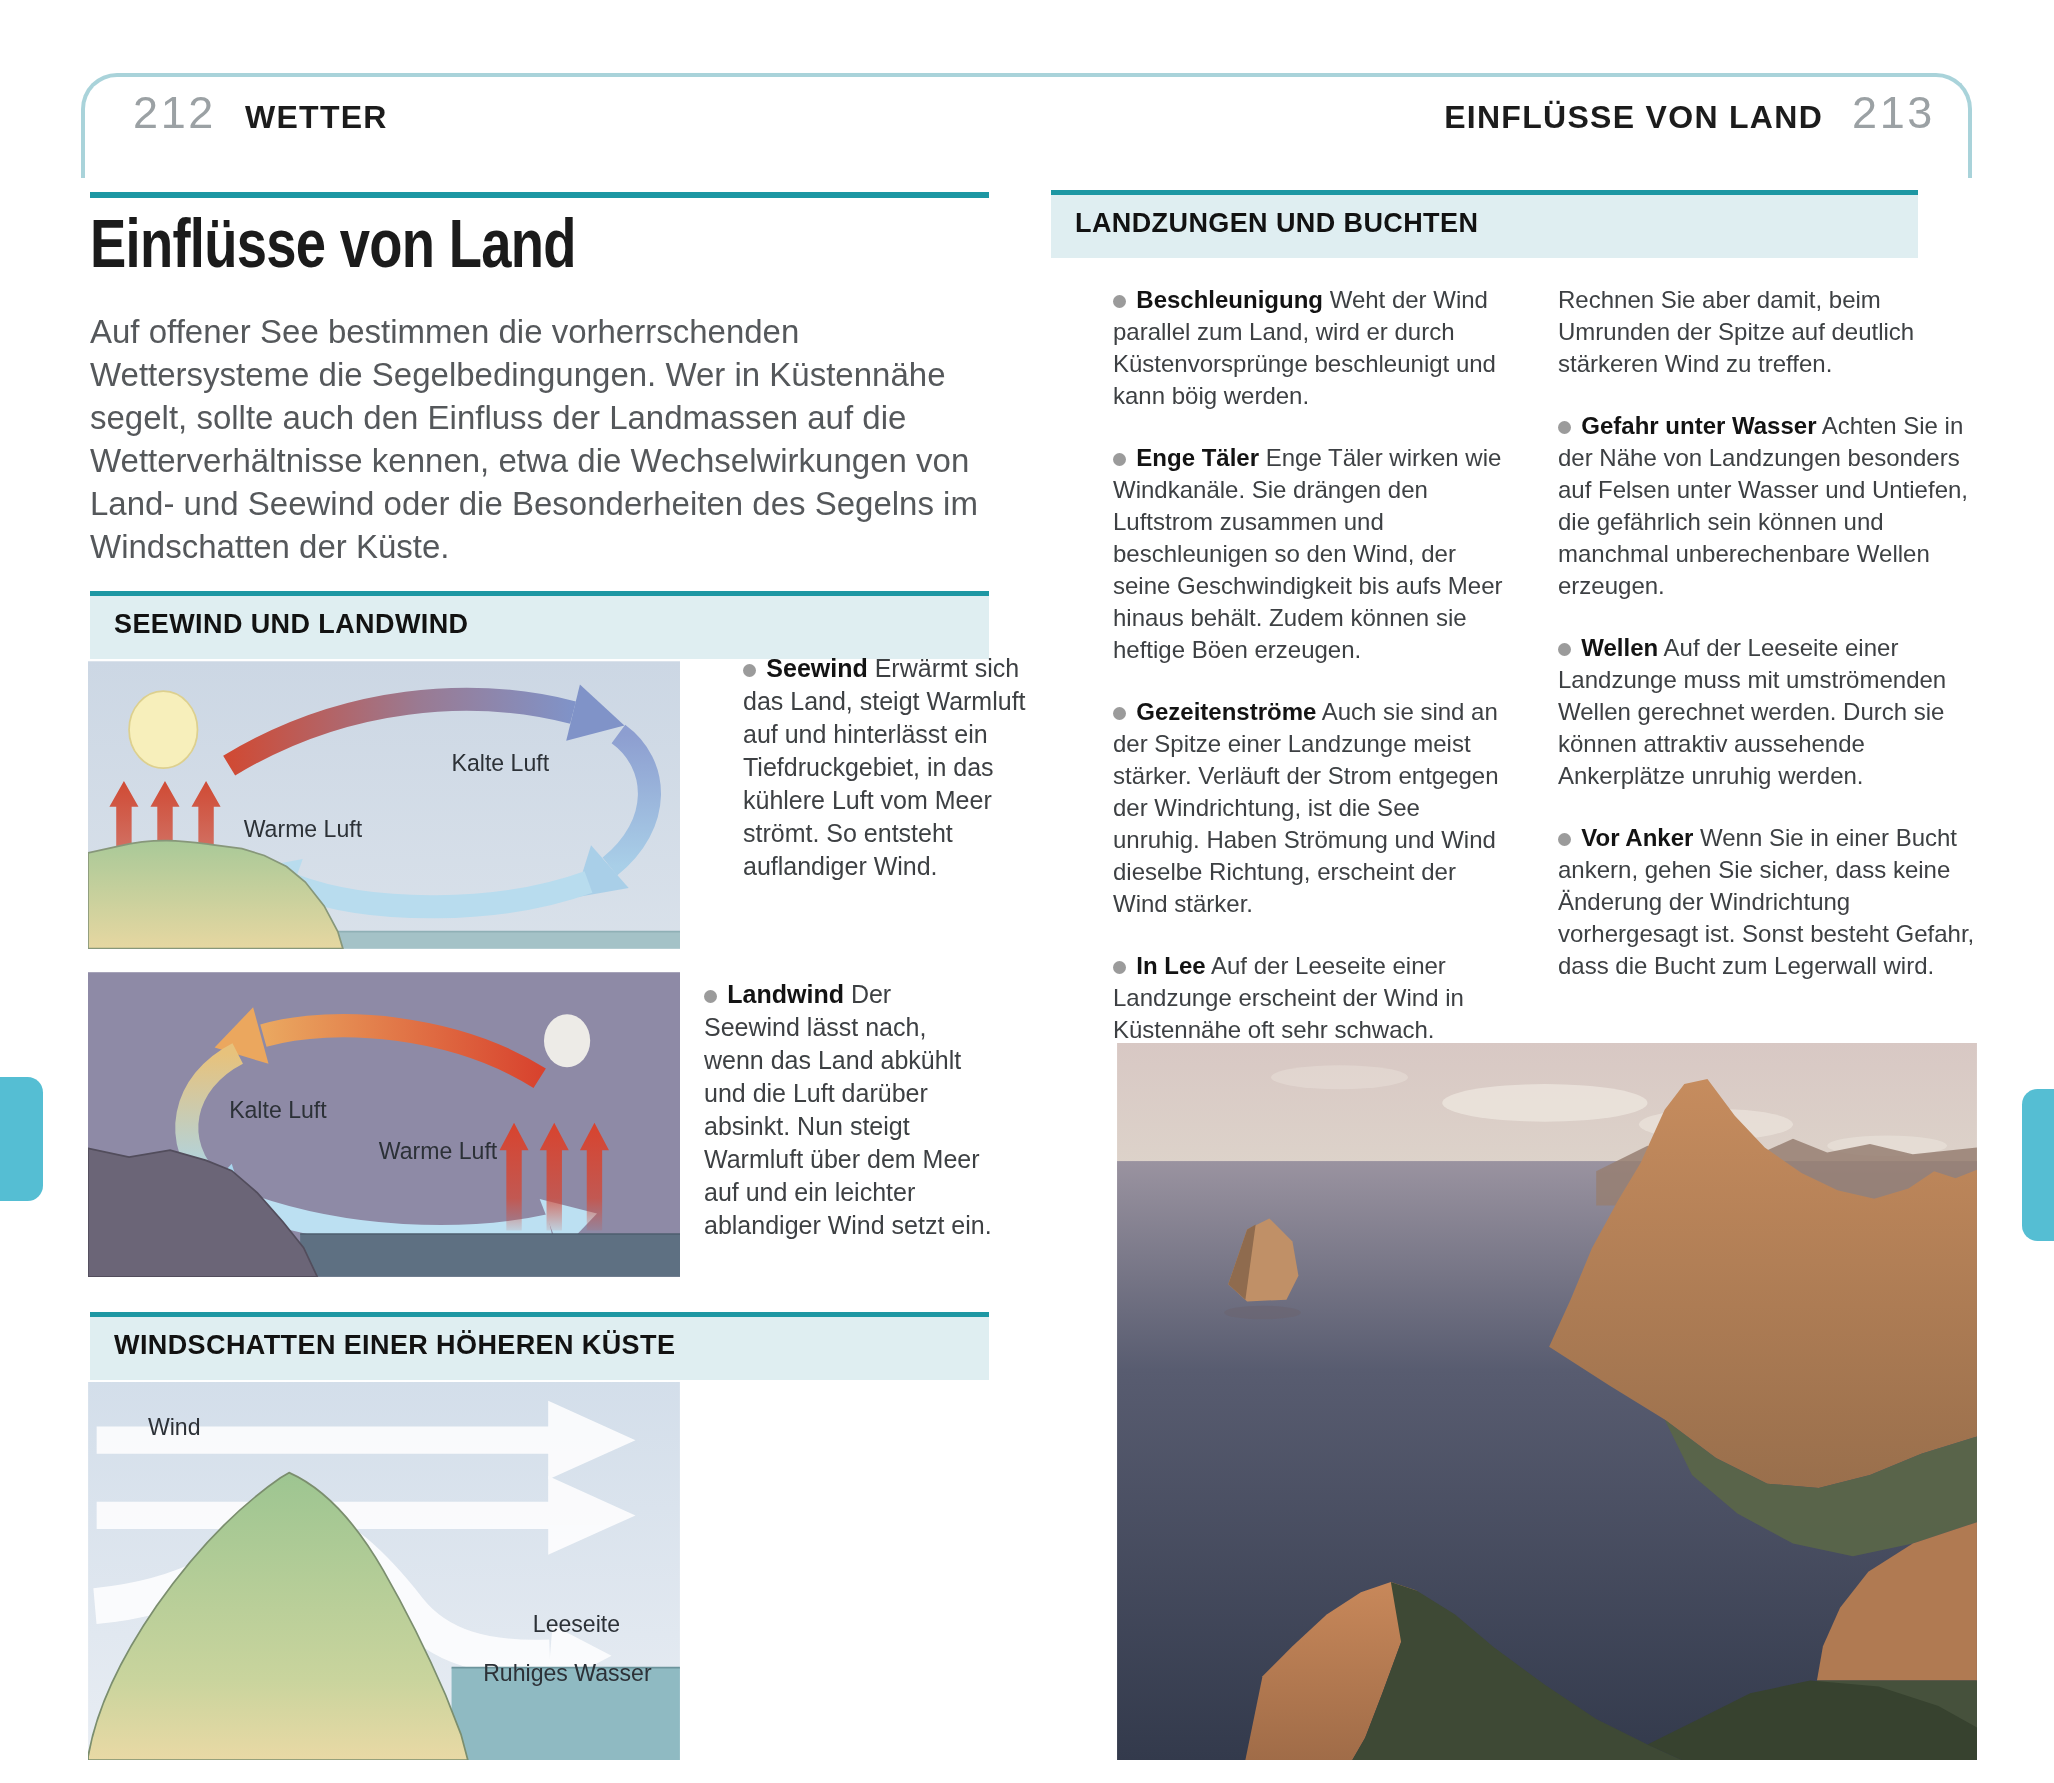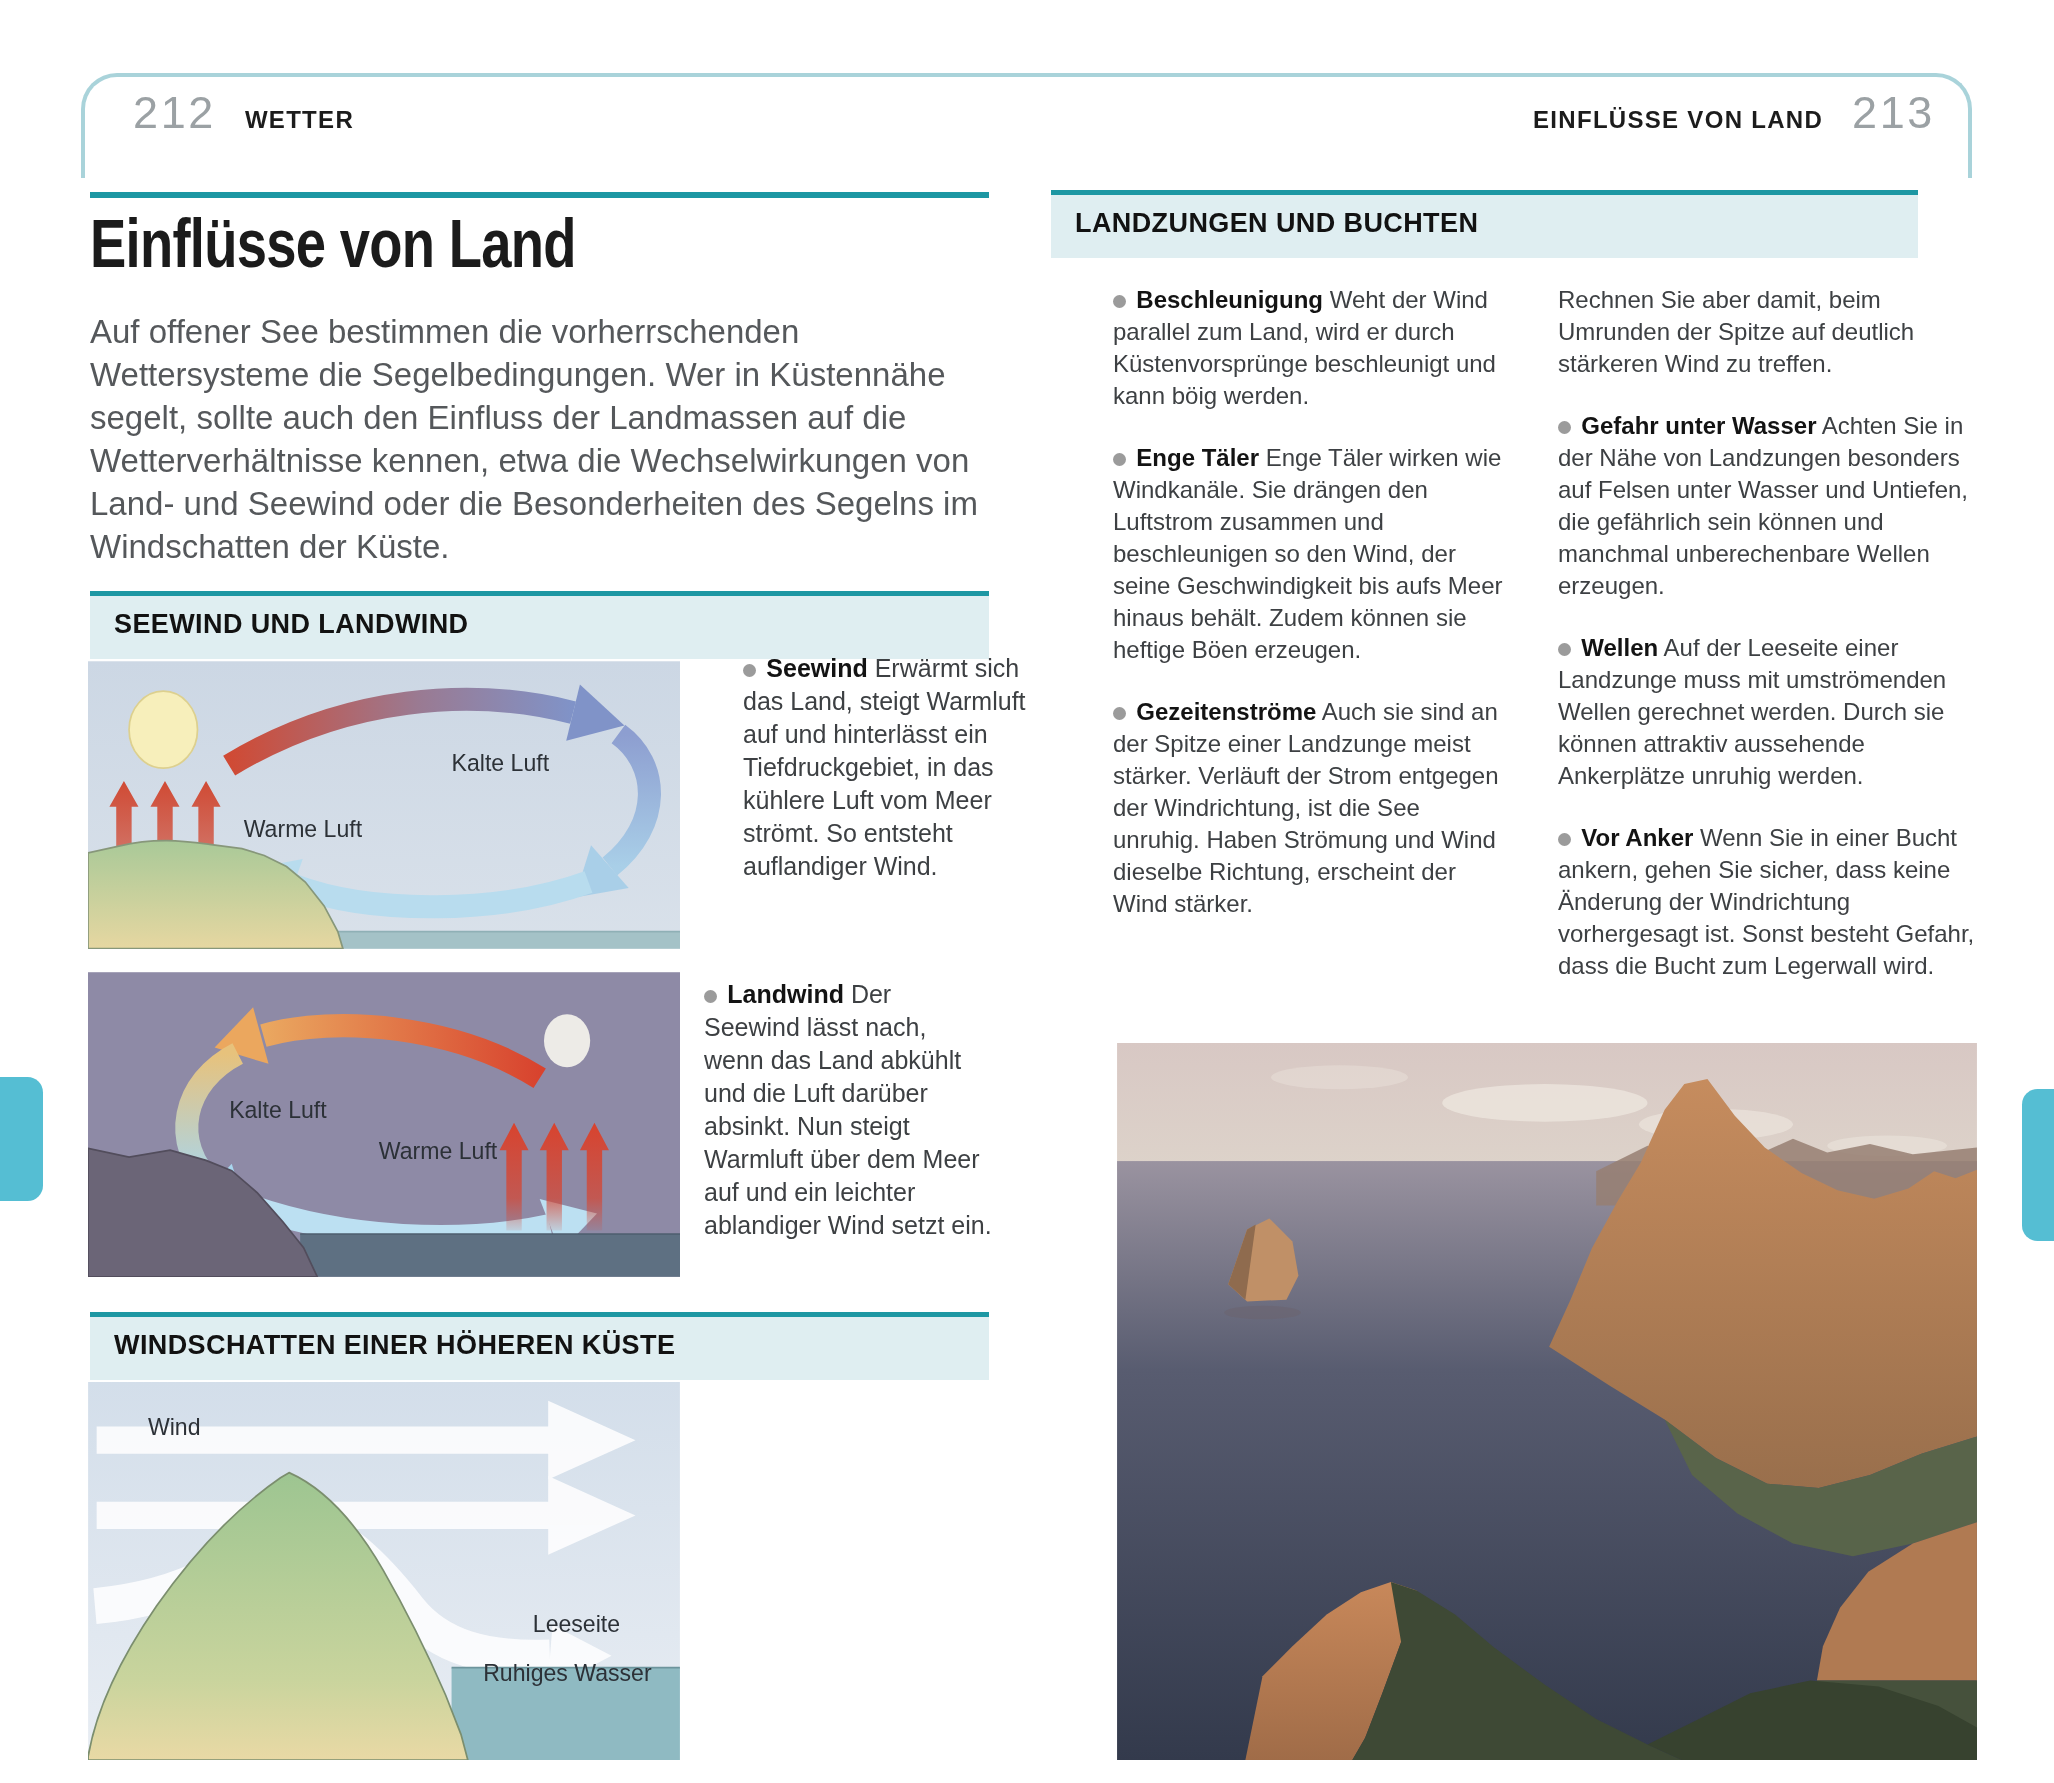--- a/index.html
+++ b/index.html
@@ -12,21 +12,21 @@
   
   #frame {
     position:absolute; left:81px; top:73px; width:1883px; height:101px;
     border-top:4.3px solid #a9d3da; border-left:4.3px solid #a9d3da; border-right:4.3px solid #a9d3da;
     border-radius:36px 36px 0 0;
   }
 
   
   .runhead { position:absolute; display:flex; align-items:baseline; gap:29px; }
   .pagenum { font-size:45px; color:#9ba1a4; letter-spacing:2.6px; }
-  .runlabel { font-size:24px; font-weight:bold; color:#1c1c1c; letter-spacing:1.3px; }
+  .runlabel { font-size:32px; font-weight:bold; color:#1c1c1c; letter-spacing:1.3px; }
 
   
   #title-rule { position:absolute; left:90px; top:192px; width:899px; height:6px; background:#1d97a3; }
   #page-title {
     position:absolute; left:90px; top:204px; width:1104px;
     font-size:68px; font-weight:700; color:#1b1b1b; letter-spacing:-0.9px;
     transform:scaleX(0.80); transform-origin:left top; white-space:nowrap;
   }
   #intro {
     position:absolute; left:90px; top:310px; width:903px;
@@ -209,20 +209,21 @@
 
 
   <div class="section-band" style="left:1051px; top:190px; width:867px; height:63px;">
     <span class="bandtext">LANDZUNGEN UND BUCHTEN</span>
   </div>
 
   <div class="rp-col" style="left:1113px; top:284px; width:396px;">
     <p><span class="dot"></span><b>Beschleunigung</b> <span>Weht der Wind parallel zum Land, wird er durch Küstenvorsprünge beschleunigt und kann böig werden.</span></p>
     <p><span class="dot"></span><b>Enge Täler</b> <span>Enge Täler wirken wie Windkanäle. Sie drängen den Luftstrom zusammen und beschleunigen so den Wind, der seine Geschwindigkeit bis aufs Meer hinaus behält. Zudem können sie heftige Böen erzeugen.</span></p>
     <p><span class="dot"></span><b>Gezeitenströme</b> <span>Auch sie sind an der Spitze einer Landzunge meist stärker. Verläuft der Strom entgegen der Windrichtung, ist die See unruhig. Haben Strömung und Wind dieselbe Richtung, erscheint der Wind stärker.</span></p>
+    <p><span class="dot"></span><b>In Lee</b> <span>Auf der Leeseite einer Landzunge erscheint der Wind in Küstennähe oft sehr schwach.</span></p>
   </div>
 
   <div class="rp-col" style="left:1558px; top:284px; width:423px;">
     <p>Rechnen Sie aber damit, beim Umrunden der Spitze auf deutlich stärkeren Wind zu treffen.</p>
     <p><span class="dot"></span><b>Gefahr unter Wasser</b> <span>Achten Sie in der Nähe von Landzungen besonders auf Felsen unter Wasser und Untiefen, die gefährlich sein können und manchmal unberechenbare Wellen erzeugen.</span></p>
     <p><span class="dot"></span><b>Wellen</b> <span>Auf der Leeseite einer Landzunge muss mit umströmenden Wellen gerechnet werden. Durch sie können attraktiv aussehende Ankerplätze unruhig werden.</span></p>
     <p><span class="dot"></span><b>Vor Anker</b> <span>Wenn Sie in einer Bucht ankern, gehen Sie sicher, dass keine Änderung der Windrichtung vorhergesagt ist. Sonst besteht Gefahr, dass die Bucht zum Legerwall wird.</span></p>
   </div>
 
   <svg class="abs" style="left:1117px; top:1043px;" width="860" height="717" viewBox="0 0 1005 838">

